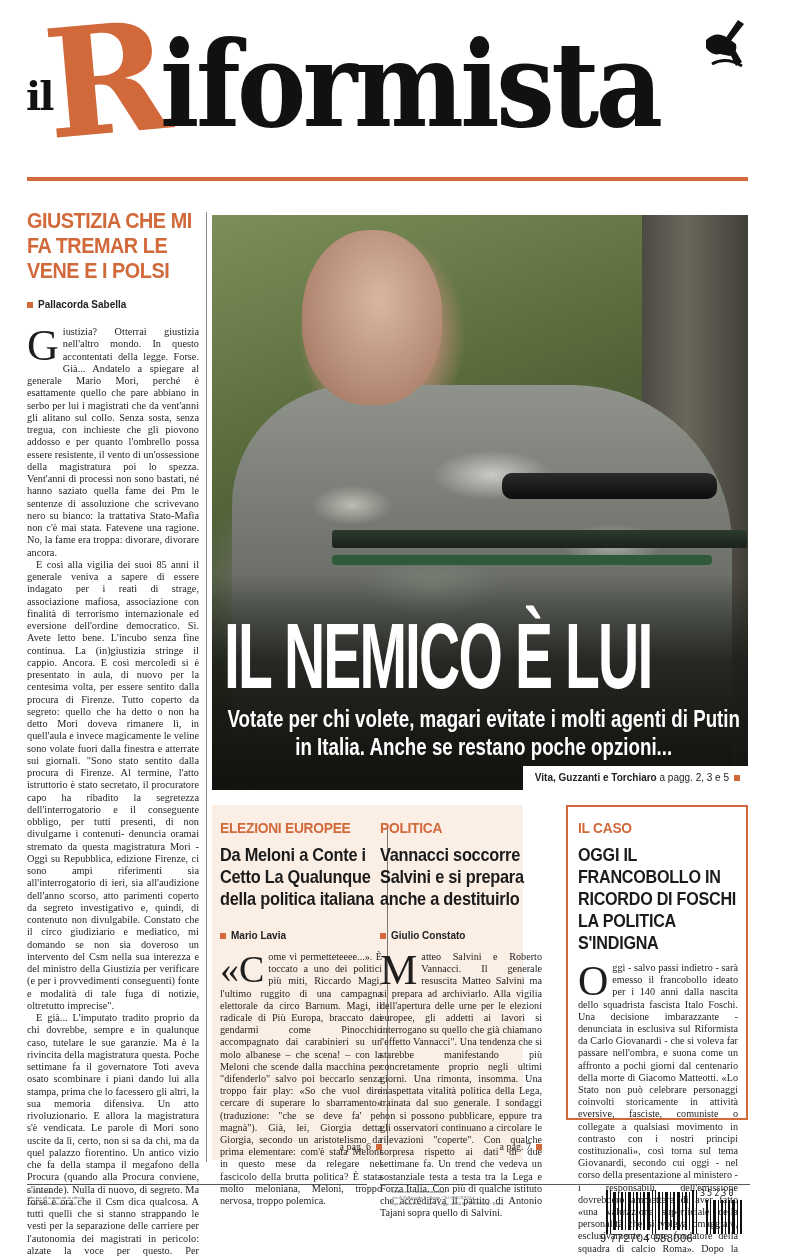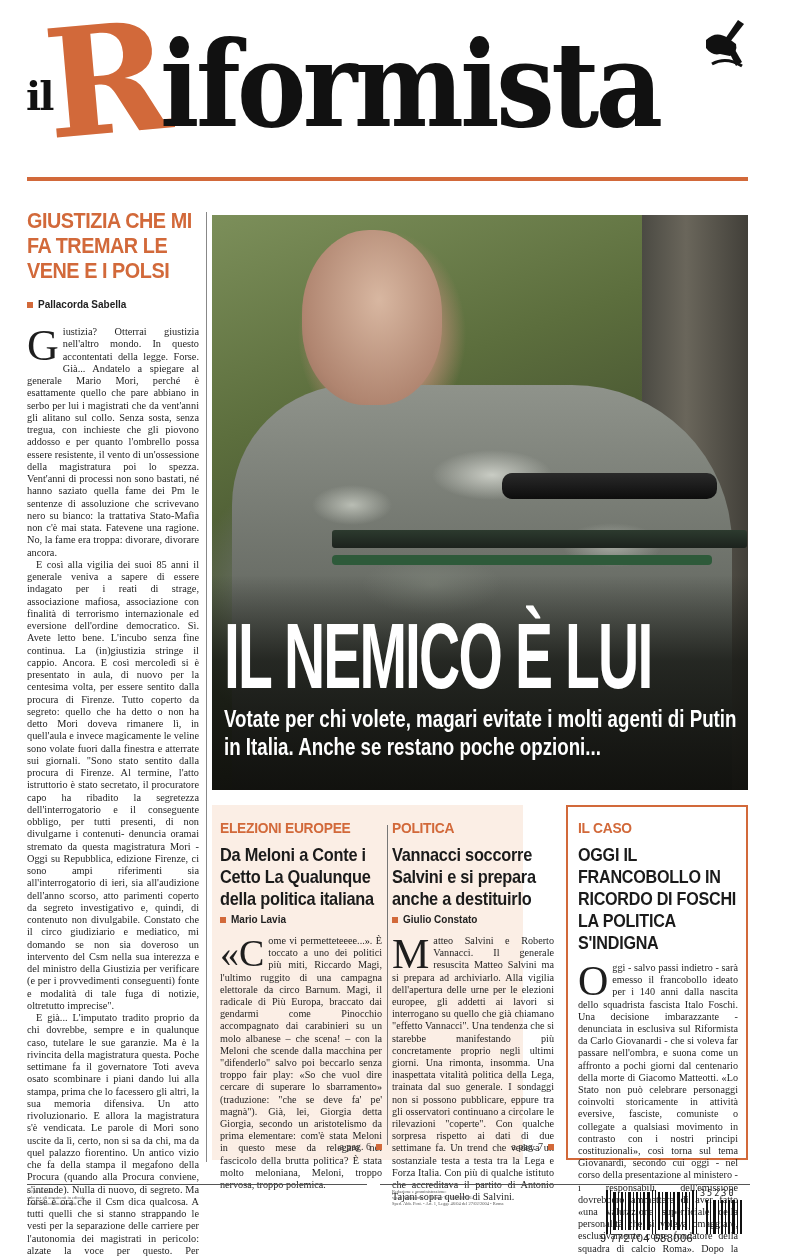--- a/index.html
+++ b/index.html
@@ -24,21 +24,21 @@
   .byline { margin-top: 16px; font-family: "Liberation Sans", sans-serif; font-weight: bold; font-size: 10px; color: #222; display: flex; align-items: center; gap: 5px; }
   .sq { display: inline-block; width: 6px; height: 6px; background: #d2693a; }
   .body-text { font-family: "Liberation Serif", serif; font-size: 10.3px; line-height: 12.25px; text-align: justify; hyphens: auto; color: #1e1e1e; }
   .body-text p { text-indent: 9px; }
   .body-text p.first { text-indent: 0; }
   .dropcap { float: left; font-size: 44px; line-height: 36px; padding-right: 4px; margin-top: 2px; font-family: "Liberation Serif", serif; }
   .leftcol .body-text { margin-top: 16px; }
   .col-divider { position: absolute; left: 206px; top: 212px; width: 1px; height: 950px; background: #888; }
 
   
-  .hero { position: absolute; left: 212px; top: 215px; width: 536px; height: 575px; overflow: hidden; background: #c2410c; }
+  .hero { position: absolute; left: 212px; top: 215px; width: 536px; height: 575px; overflow: hidden; background: #c2410c; text-align: center; }
   .hero-bg { position: absolute; inset: 0;
     background:
       radial-gradient(ellipse 120px 150px at 170px 120px, #c9a893 0%, #b88c75 40%, rgba(0,0,0,0) 70%),
       radial-gradient(ellipse 260px 200px at 180px 390px, #8a8f88 0%, #6d726b 50%, rgba(0,0,0,0) 80%),
       radial-gradient(ellipse 80px 300px at 490px 200px, #5b574e 0%, rgba(0,0,0,0) 80%),
       linear-gradient(160deg, #7c8f5a 0%, #5c6e3d 30%, #3f4a2d 60%, #1f241a 100%);
   }
   .hero-tree { position: absolute; left: 430px; top: 0; width: 110px; height: 575px; background: linear-gradient(90deg, #4b4a43, #6a665b 40%, #3f3d37); }
   .hero-head { position: absolute; left: 90px; top: 15px; width: 140px; height: 175px; border-radius: 48% 48% 45% 45%; background: radial-gradient(ellipse at 55% 40%, #d8b7a1, #b08570 70%, #8e6a57); }
   .hero-body { position: absolute; left: 20px; top: 170px; width: 500px; height: 420px; border-radius: 120px 160px 0 0; background:
@@ -54,31 +54,31 @@
   .hero-headline { position: absolute; left: 12px; top: 395px; width: 520px; font-family: "Liberation Sans", sans-serif; font-weight: bold; font-size: 92px; line-height: 92px; color: #fff; letter-spacing: -3px; transform: scaleX(0.62); transform-origin: left top; white-space: nowrap; }
   .hero-sub { position: absolute; left: 12px; top: 490px; width: 520px; font-family: "Liberation Sans", sans-serif; font-weight: bold; font-size: 24px; line-height: 28px; color: #fff; transform: scaleX(0.78); transform-origin: left top; width: 666px; }
   .hero-credit { position: absolute; right: 0; bottom: 0; height: 24px; padding: 0 8px 0 12px; background: #fff; font-family: "Liberation Sans", sans-serif; font-size: 10px; line-height: 24px; color: #222; }
   .hero-credit b { font-weight: bold; }
   .hero-credit .sq { margin-left: 5px; }
 
   
   .lower-panel { position: absolute; left: 212px; top: 805px; width: 311px; height: 355px; background: #fbeee5; }
   .panel-col { position: absolute; top: 14px; width: 162px; }
   .panel-col.a { left: 8px; }
-  .panel-col.b { left: 180px; }
+  .panel-col.b { left: 168px; }
   .panel-sep { position: absolute; left: 175px; top: 20px; width: 1px; height: 320px; background: #777; }
   .kicker { font-family: "Liberation Sans", sans-serif; font-weight: bold; font-size: 15px; color: #d2693a; letter-spacing: -0.3px; transform: scaleX(0.92); transform-origin: left top; white-space: nowrap; }
   .panel-title { margin-top: 8px; font-family: "Liberation Sans", sans-serif; font-weight: bold; font-size: 19px; line-height: 22px; color: #1b1b1b; transform: scaleX(0.86); transform-origin: left top; width: 190px; letter-spacing: -0.3px; }
-  .panel-col .byline { margin-top: 4px; }
+  .panel-col .byline { margin-top: 20px; }
   .panel-col .body-text { margin-top: 10px; font-size: 10.2px; line-height: 12.2px; }
   .page-ref { position: absolute; bottom: 0; right: 0; font-family: Liberation Serif, serif; font-size: 10px; color: #333; display: flex; align-items: center; gap: 5px; }
   .panel-col.a .page-ref { top: 322px; bottom: auto; }
   .panel-col.b .page-ref { top: 322px; bottom: auto; }
 
-  .caso-box { position: absolute; left: 566px; top: 805px; width: 182px; height: 355px; border: 2px solid #d2693a; background: #fff; padding: 12px 8px 0 10px; }
+  .caso-box { position: absolute; left: 566px; top: 805px; width: 182px; height: 315px; border: 2px solid #d2693a; background: #fff; padding: 12px 8px 0 10px; }
   .caso-title { margin-top: 8px; font-family: "Liberation Sans", sans-serif; font-size: 19px; line-height: 22px; color: #1b1b1b; transform: scaleX(0.85); transform-origin: left top; width: 200px; letter-spacing: -0.3px; }
   .caso-box .body-text { margin-top: 8px; font-size: 10.2px; line-height: 12.2px; }
 
   
   .foot-rule { position: absolute; left: 27px; top: 1184px; width: 340px; height: 1px; background: #555; }
   .foot-rule2 { position: absolute; left: 380px; top: 1184px; width: 370px; height: 1px; background: #555; }
   .foot-left { position: absolute; left: 27px; top: 1189px; width: 200px; font-family: "Liberation Serif", serif; font-size: 4.5px; line-height: 6px; color: #555; }
   .foot-mid { position: absolute; left: 392px; top: 1189px; width: 200px; font-family: "Liberation Serif", serif; font-size: 4.5px; line-height: 6px; color: #555; }
   .barcode { position: absolute; left: 602px; top: 1190px; width: 160px; height: 50px; }
   .barcode-num { position: absolute; left: 600px; top: 1232px; font-family: Liberation Sans, sans-serif; font-size: 11px; color: #222; letter-spacing: 0.5px; }
@@ -119,20 +119,23 @@
   <div class="hero-bg"></div>
   <div class="hero-tree"></div>
   <div class="hero-body"></div>
   <div class="hero-head"></div>
   <div class="hero-scope"></div>
   <div class="hero-rifle"></div>
   <div class="hero-barrel"></div>
   <div class="hero-shade"></div>
   <h1 class="hero-headline">IL NEMICO È LUI</h1>
   <p class="hero-sub">Votate per chi volete, magari evitate i molti agenti di Putin in Italia. Anche se restano poche opzioni...</p>
+  <div class="hero-credit">
+    <b>Vita, Guzzanti e Torchiaro</b><span> a pagg. 2, 3 e 5</span><span class="sq"></span>
+  </div>
 </section>
 
 <section class="lower-panel">
   <article class="panel-col a">
     <div class="kicker">ELEZIONI EUROPEE</div>
     <h3 class="panel-title">Da Meloni a Conte i Cetto La Qualunque della politica italiana</h3>
     <div class="byline">
       <span class="sq"></span>
       <span>Mario Lavia</span>
     </div>

